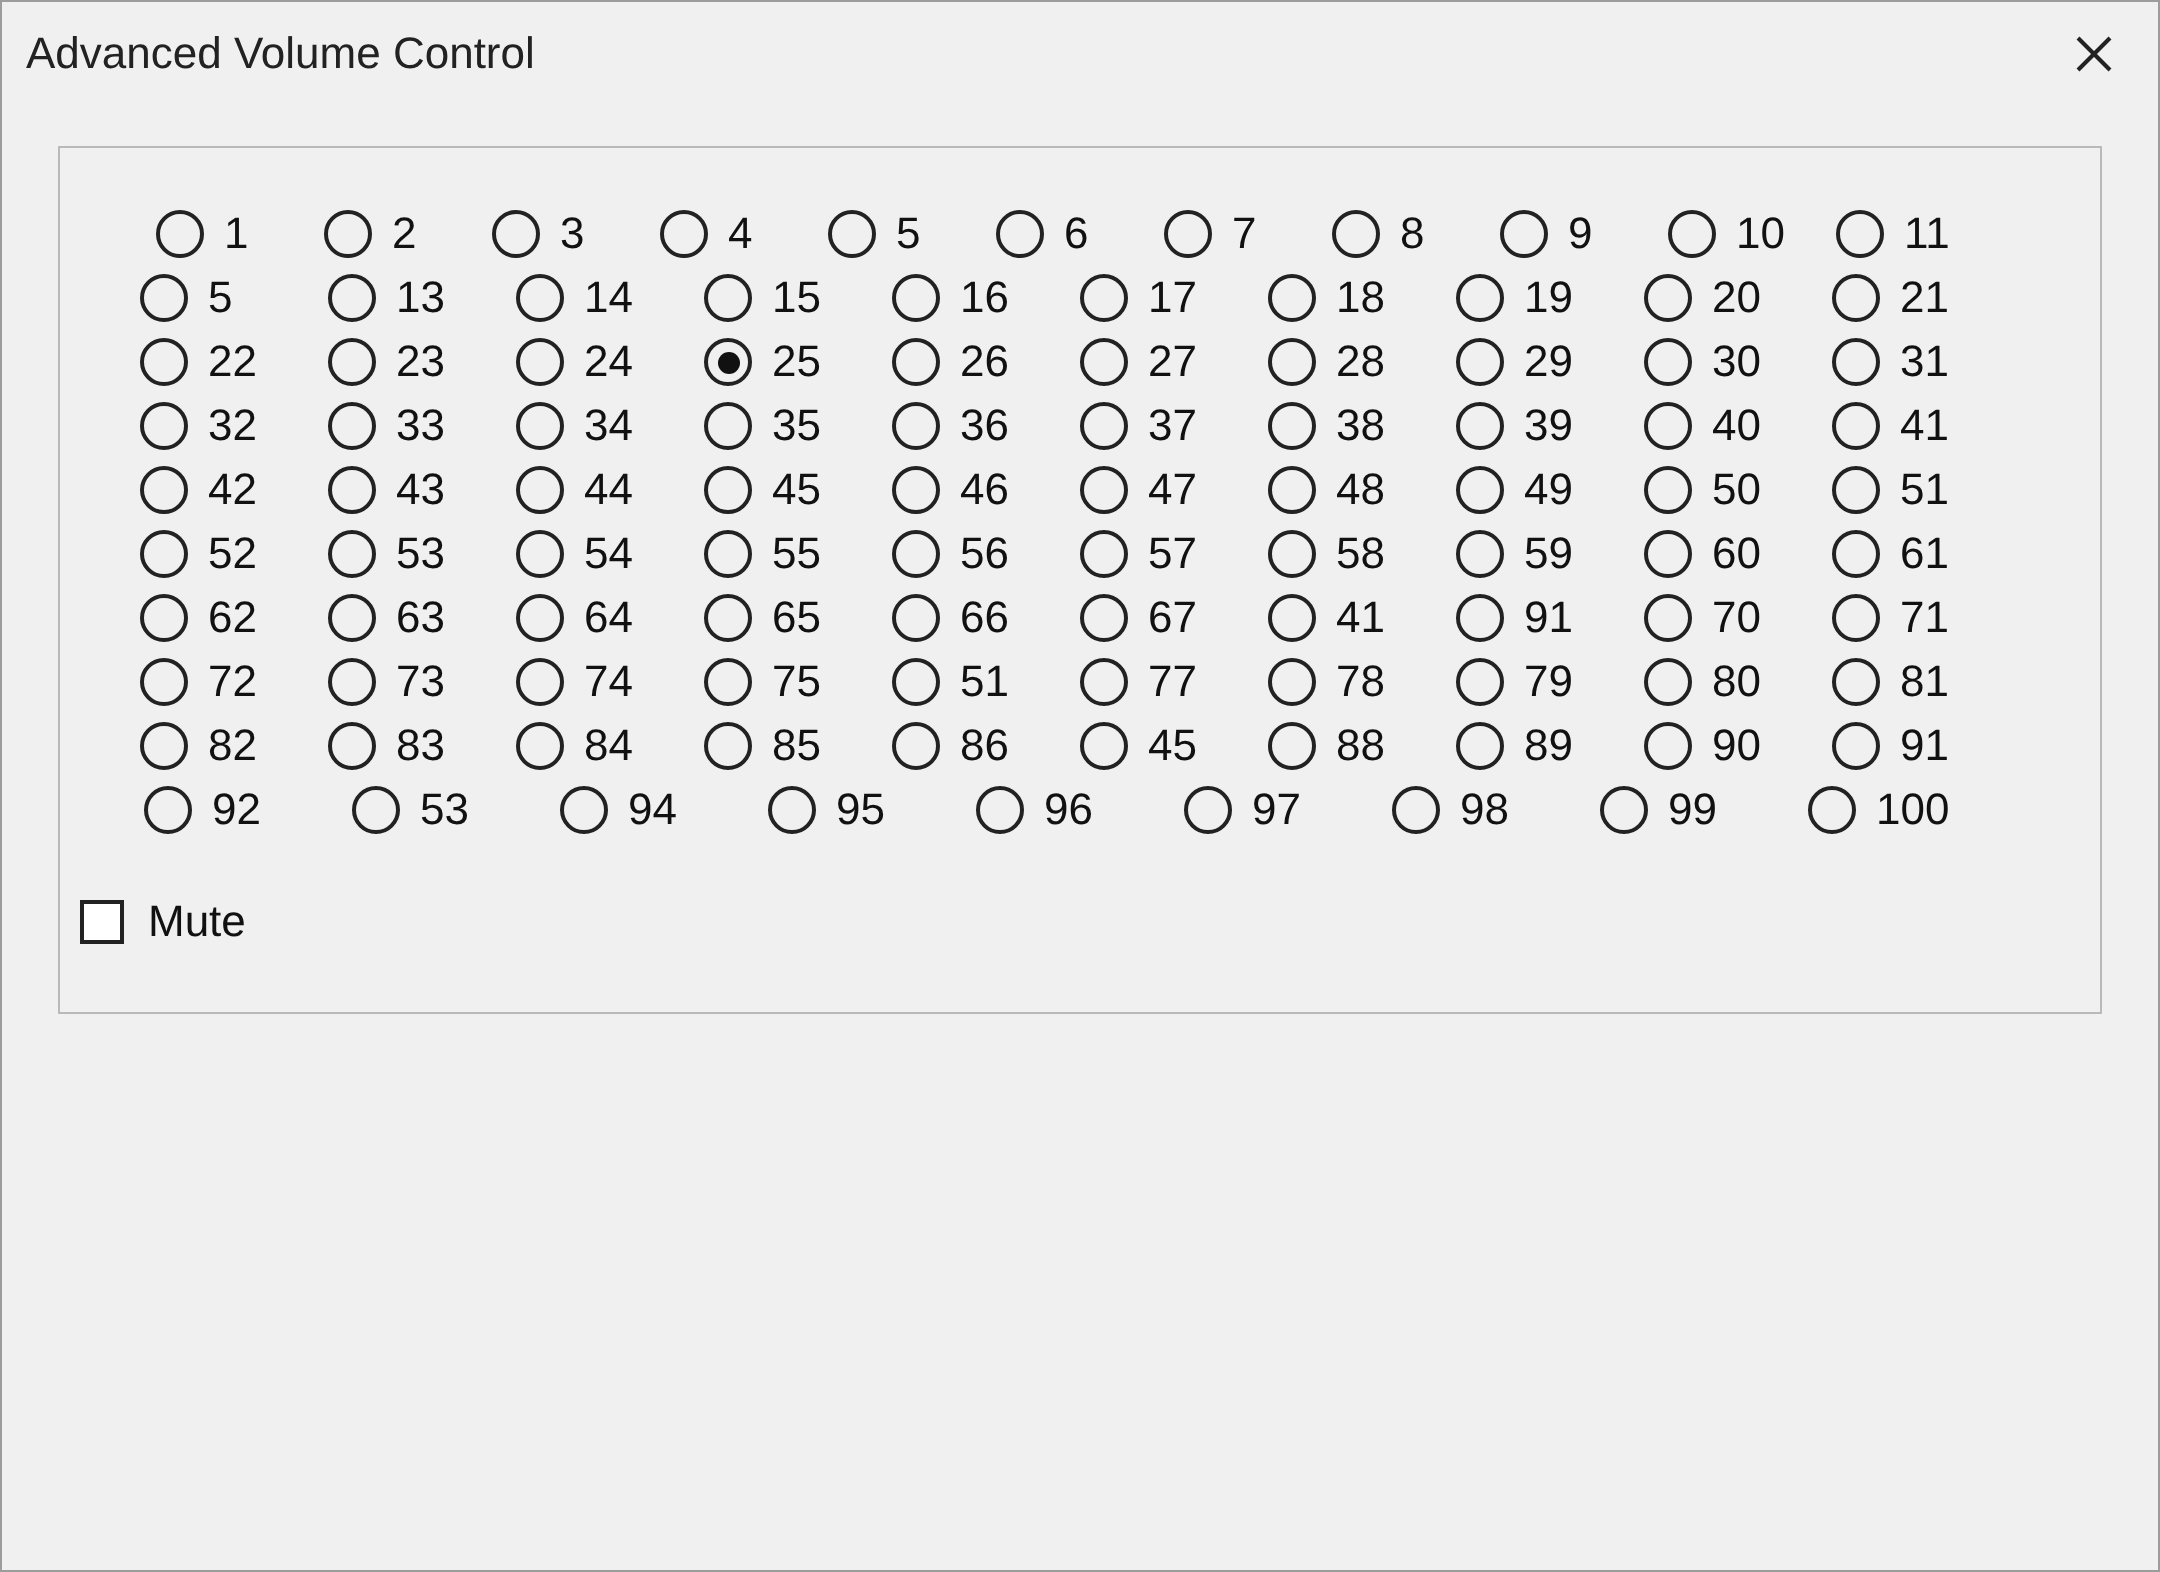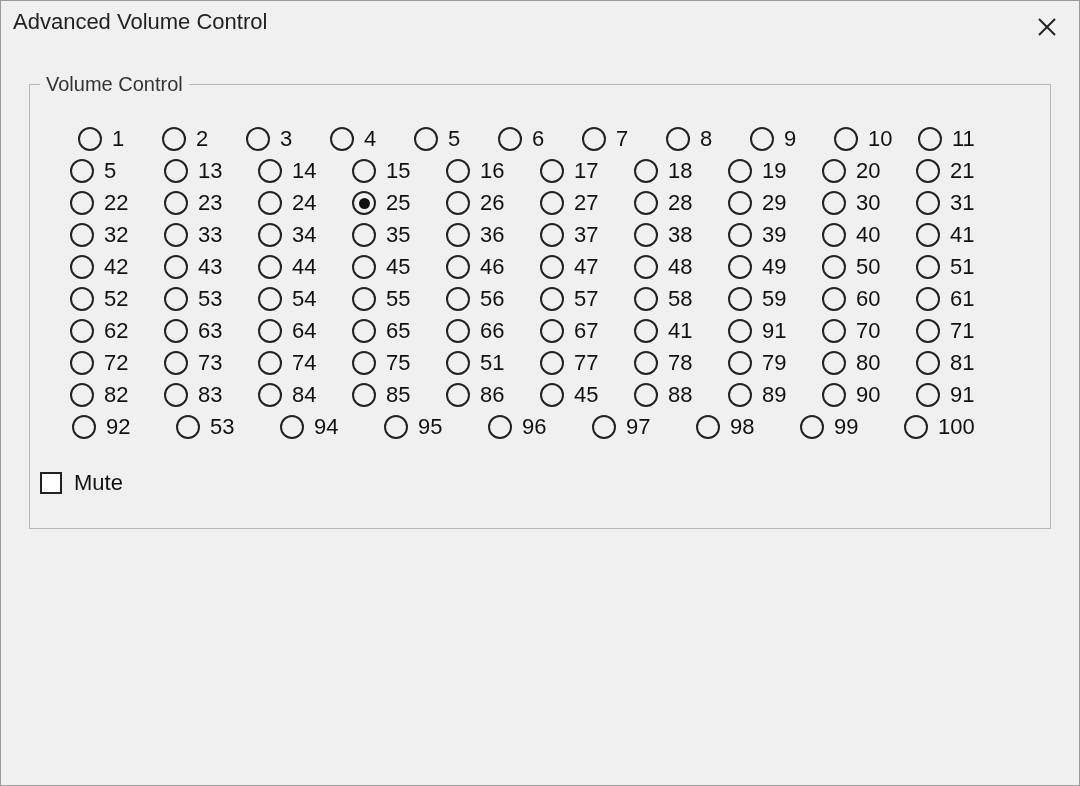--- a/index.html
+++ b/index.html
@@ -7,20 +7,21 @@
     width:1080px;height:786px;
     background:#f0f0f0;
     border:1px solid #9c9c9c;
     box-sizing:border-box;
     font-family:"Segoe UI",Tahoma,sans-serif;
     color:#000;
     position:relative;
   }
   .titlebar{
     display:flex;
+    align-items:center;
     justify-content:space-between;
     padding:8px 14px 8px 12px;
   }
   .title{
     font-size:22px;
     color:#222;
   }
   .close-btn{
     width:36px;height:36px;
     display:flex;align-items:center;justify-content:center;
@@ -105,21 +106,20 @@
     <div class="close-btn">
       <svg viewBox="0 0 20 20">
         <line x1="2" y1="2" x2="18" y2="18"></line>
         <line x1="18" y1="2" x2="2" y2="18"></line>
       </svg>
     </div>
   </div>
 
   <div class="client">
     <fieldset class="group">
-      <legend class="group-title">Volume Control</legend>
 
       <div id="radio-container">
           <div class="radio-row">
             <label class="radio-item narrow">
               <span class="radio-circle"></span>
               <span class="radio-label">1</span>
             </label>
             <label class="radio-item narrow">
               <span class="radio-circle"></span>
               <span class="radio-label">2</span>

